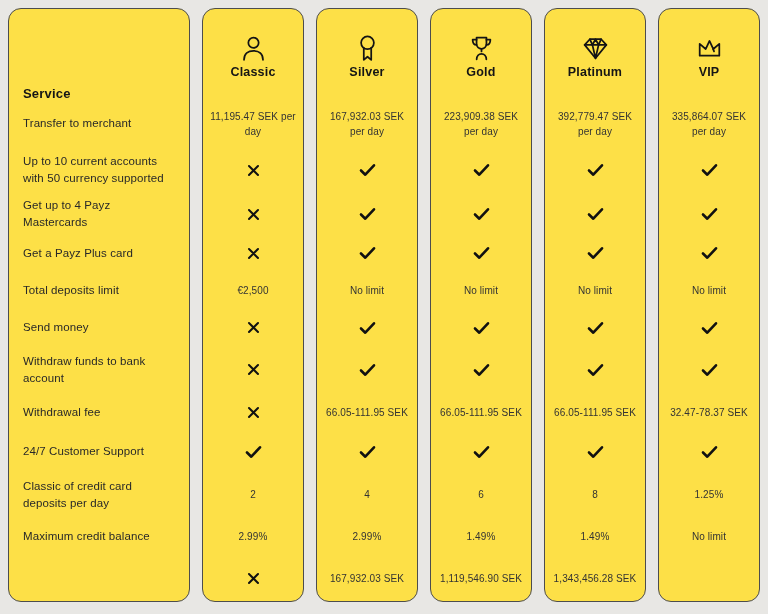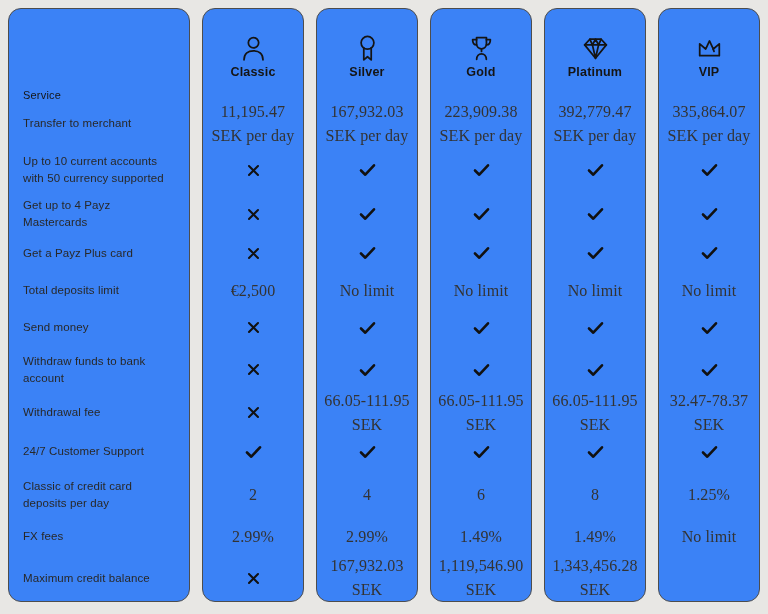--- a/index.html
+++ b/index.html
@@ -4,42 +4,42 @@
 <style>
   html,body{margin:0;padding:0;background:#e8e7e4;}
   .board{
     width:768px;height:614px;box-sizing:border-box;
     background:#e8e7e4;
     display:flex;gap:12px;padding:8px;align-items:flex-start;
     font-family:"Liberation Sans","DejaVu Sans",sans-serif;
     color:#1f1f1f;
   }
   .card{
-    background:#3b82f6;
+    background:#fde047;
     border:1px solid #4d4d4d;
     border-radius:13px;
     display:grid;
     grid-template-rows:92px 45px 48px 40px 38px 37px 37px 47px 39px 39px 47px 37px 46px;
     overflow:hidden;
   }
   .service-card{width:180px;flex:none;}
   .tier-card{flex:1;min-width:0;}
   .cell{display:flex;align-items:center;}
   .service-card .cell{justify-content:flex-start;text-align:left;padding:0 14px;}
   .tier-card .cell{justify-content:center;text-align:center;padding:0 5px;}
   .service-header{align-items:flex-end;padding-bottom:15px;}
-  .service-header .hdr{font-weight:400;font-size:11px;letter-spacing:.2px;color:#151515;}
+  .service-header .hdr{font-weight:700;font-size:13px;letter-spacing:.2px;color:#151515;}
   .row-label{font-size:11.5px;line-height:1.45;letter-spacing:.1px;color:#282828;}
   .tier-header{
     display:flex;flex-direction:column;align-items:center;
     justify-content:space-between;padding:15px 4px 14px;
   }
   .tier-icon svg{width:33px;height:33px;display:block;fill:none;stroke:#141414;stroke-width:1.7;stroke-linecap:round;stroke-linejoin:round;}
   .tier-name{font-weight:700;font-size:12.5px;letter-spacing:.2px;color:#151515;}
-  .cell-value{font-size:16px;line-height:1.5;letter-spacing:.1px;color:#333;font-family:Liberation Serif, serif;}
+  .cell-value{font-size:10px;line-height:1.5;letter-spacing:.1px;color:#333;}
   .mark{display:flex;align-items:center;justify-content:center;}
   .mark-check svg{width:17px;height:14px;fill:none;stroke:#111;stroke-width:2.6;stroke-linecap:round;stroke-linejoin:round;}
   .mark-cross svg{width:13px;height:13px;fill:none;stroke:#111;stroke-width:2;stroke-linecap:round;}
 </style>
 </head>
 <body>
 
 <div class="board" id="board">
     <div class="card service-card">
       <div class="cell service-header">
@@ -69,23 +69,20 @@
       <div class="cell">
         <span class="row-label">Withdrawal fee</span>
       </div>
       <div class="cell">
         <span class="row-label">24/7 Customer Support</span>
       </div>
       <div class="cell">
         <span class="row-label">Classic of credit card deposits per day</span>
       </div>
       <div class="cell">
-        <span class="row-label">FX fees</span>
-      </div>
-      <div class="cell">
         <span class="row-label">Maximum credit balance</span>
       </div>
     </div>
     <div class="card tier-card">
       <div class="cell tier-header">
         <span class="tier-icon">
           <svg viewBox="0 0 32 32">
             <circle cx="16" cy="10.5" r="5"></circle>
             <path d="M6.8 27c0-6 4.2-8.8 9.2-8.8s9.2 2.8 9.2 8.8"></path>
           </svg>

